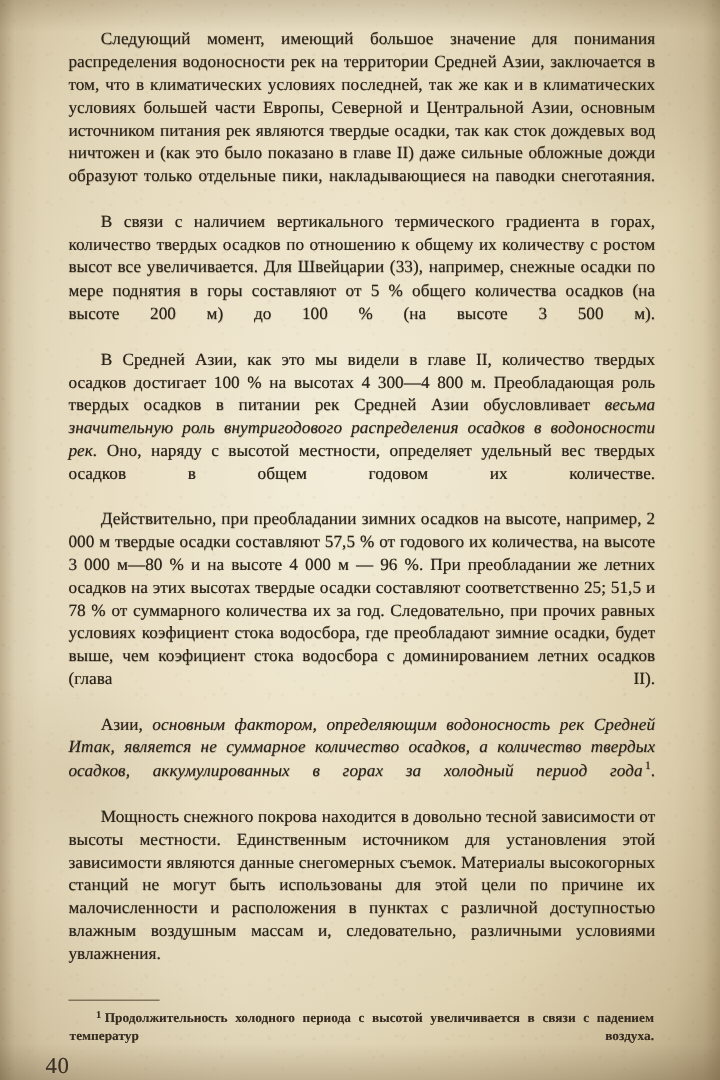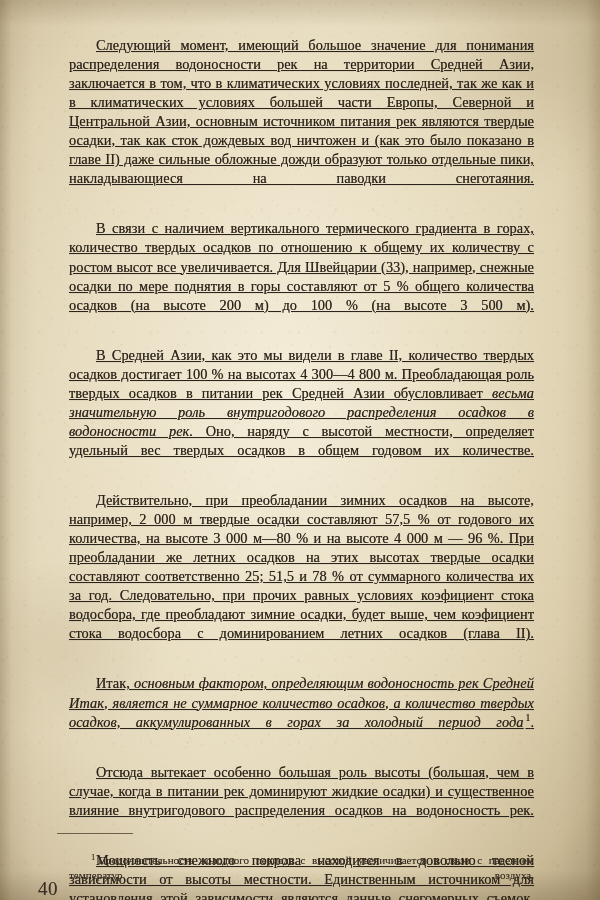--- a/index.html
+++ b/index.html
@@ -71,34 +71,33 @@
 
   
   #textblock {
     position: absolute;
     left: 57px;
     top: 24px;
     width: 489px;
   }
 
   p.para {
-    margin: 12px;
+    margin: 0;
     padding: 0;
     text-align: justify;
     text-justify: inter-word;
     color: #2b241c;
     font-size: 14.3px;
     line-height: 19.05px;
     text-indent: 27px;
     letter-spacing: 0.05px;
     word-spacing: 0.2px;
     -webkit-font-smoothing: none;
     text-shadow: 0 0 0.6px rgba(52,40,24,0.50),
                  0.35px 0.25px 0.5px rgba(70,54,30,0.28);
-    text-decoration: underline;
   }
   p.para:last-of-type { text-align: justify; }
 
   
   p.para::after {
     content: "";
     display: inline-block;
     width: 100%;
   }
 
@@ -125,27 +124,28 @@
     background: #564632;
     opacity: 0.82;
   }
   #footnote {
     position: absolute;
     left: 57px;
     top: 841px;
     width: 489px;
   }
   #footnote p {
-    margin: 12px;
+    margin: 1px;
     color: #362c21;
     font-size: 11.1px;
     line-height: 14.6px;
     text-align: justify;
     text-indent: 22px;
     text-shadow: 0 0 0.5px rgba(52,40,24,0.45);
+    font-weight: bold;
   }
   #footnote p::after {
     content: "";
     display: inline-block;
     width: 100%;
   }
   #footnote sup {
     font-size: 8.6px;
     vertical-align: 0.5em;
     line-height: 0;
@@ -174,23 +174,22 @@
   <div id="textblock">
 
     <p class="para">Следующий момент, имеющий большое значение для понимания распределения водоносности рек на территории Средней Азии, заключается в том, что в климатических условиях последней, так же как и в климатических условиях большей части Европы, Северной и Центральной Азии, основным источником питания рек являются твердые осадки, так как сток дождевых вод ничтожен и (как это было показано в главе II) даже сильные обложные дожди образуют только отдельные пики, накладывающиеся на паводки снеготаяния.</p>
 
     <p class="para">В связи с наличием вертикального термического градиента в горах, количество твердых осадков по отношению к общему их количеству с ростом высот все увеличивается. Для Швейцарии (33), например, снежные осадки по мере поднятия в горы составляют от 5 % общего количества осадков (на высоте 200 м) до 100 % (на высоте 3 500 м).</p>
 
     <p class="para"><span>В Средней Азии, как это мы видели в главе II, количество твердых осадков достигает 100 % на высотах 4 300—4 800 м. Преобладающая роль твердых осадков в питании рек Средней Азии обусловливает </span><i class="ital">весьма значительную роль внутригодового распределения осадков в водоносности рек.</i><span> Оно, наряду с высотой местности, определяет удельный вес твердых осадков в общем годовом их количестве.</span></p>
 
     <p class="para">Действительно, при преобладании зимних осадков на высоте, например, 2 000 м твердые осадки составляют 57,5 % от годового их количества, на высоте 3 000 м—80 % и на высоте 4 000 м — 96 %. При преобладании же летних осадков на этих высотах твердые осадки составляют соответственно 25; 51,5 и 78 % от суммарного количества их за год. Следовательно, при прочих равных условиях коэфициент стока водосбора, где преобладают зимние осадки, будет выше, чем коэфициент стока водосбора с доминированием летних осадков (глава II).</p>
 
-    <p class="para"><span>Итак, </span><i class="ital">основным фактором, определяющим водоносность рек Средней Итак, является не суммарное количество осадков, а количество твердых осадков, аккумулированных в горах за холодный период года</i><sup class="fn">1</sup><span>.</span></p>
-
-    <p class="para">Отсюда вытекает особенно большая роль высоты (большая, чем в случае, когда в питании рек доминируют жидкие осадки) и существенное влияние внутригодового распределения осадков на водоносность рек.</p>
+    <p class="para"><span>Азии, </span><i class="ital">основным фактором, определяющим водоносность рек Средней Итак, является не суммарное количество осадков, а количество твердых осадков, аккумулированных в горах за холодный период года</i><sup class="fn">1</sup><span>.</span></p>
+
 
     <p class="para">Мощность снежного покрова находится в довольно тесной зависимости от высоты местности. Единственным источником для установления этой зависимости являются данные снегомерных съемок. Материалы высокогорных станций не могут быть использованы для этой цели по причине их малочисленности и расположения в пунктах с различной доступностью влажным воздушным массам и, следовательно, различными условиями увлажнения.</p>
 
   </div>
 
   <div id="footnote-rule"></div>
 
   <div id="footnote">
     <p><sup>1</sup><span>Продолжительность холодного периода с высотой увеличивается в связи с падением температур воздуха.</span></p>
   </div>

